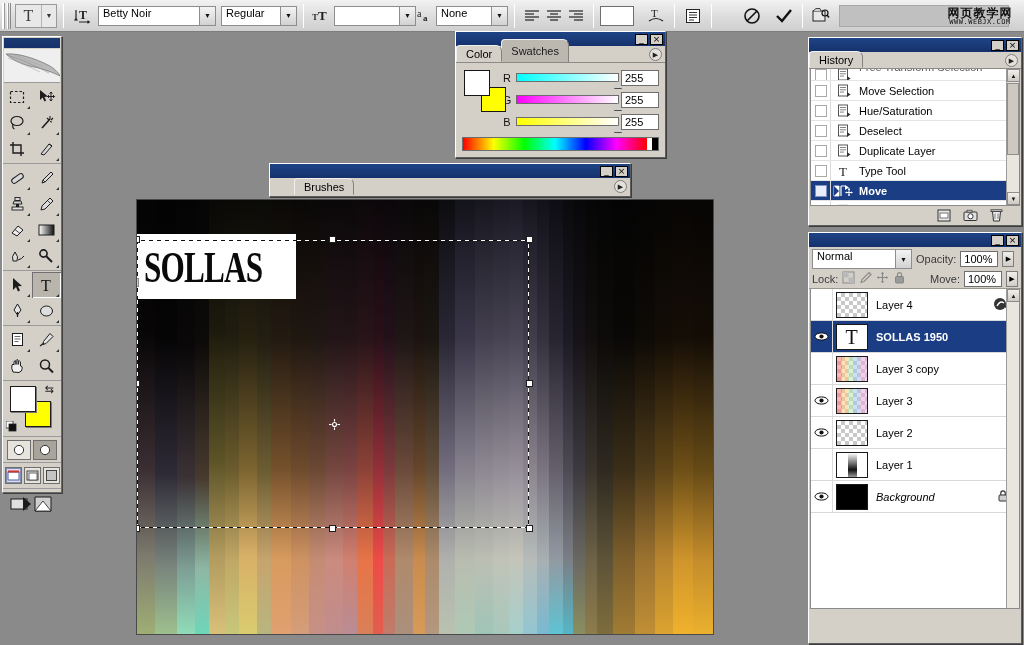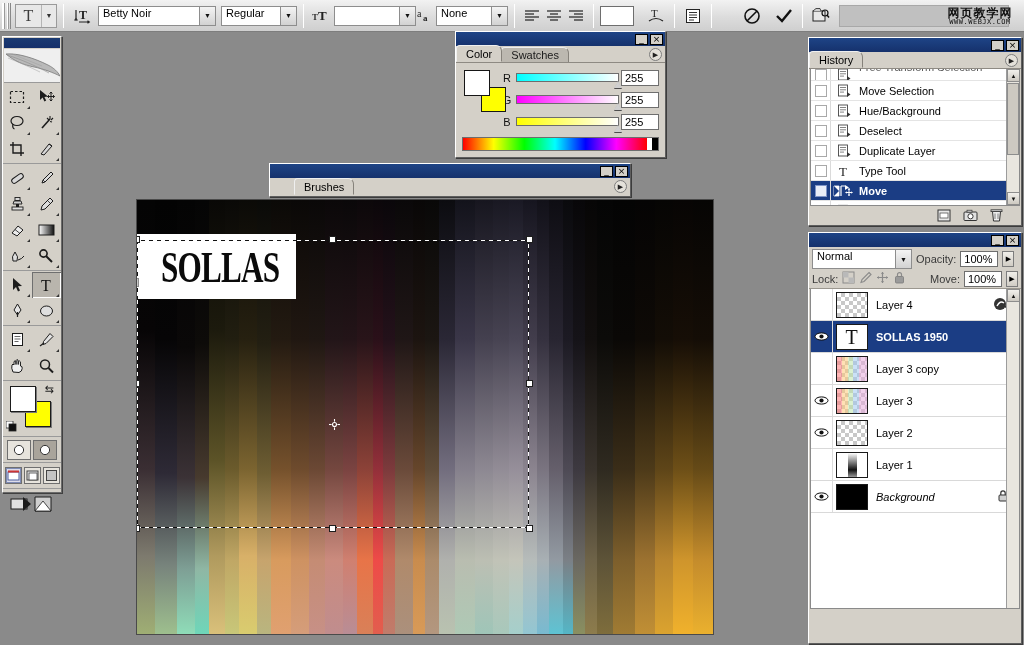--- a/index.html
+++ b/index.html
@@ -105,21 +105,21 @@
     border-bottom-color: #5e5e5e; box-shadow: 1px 1px 0 #3c3c3c; }
   .pal-title { height: 14px; background: linear-gradient(#1e4486,#15316c);
     display: flex; align-items: center; justify-content: flex-end;
     padding-right: 2px; gap: 2px; }
   .pal-btn { width: 13px; height: 11px; background: #d4d0c8;
     border: 1px solid #000; display: flex; align-items: center;
     justify-content: center; font-size: 9px; line-height: 1; color: #000;
     font-family: "DejaVu Sans", sans-serif; }
   .pal-tabs { height: 17px; display: flex; align-items: flex-end;
     background: #d4d0c8; position: relative; border-bottom: 1px solid #8e8a83; }
-  .pal-tab { height: 15px; padding: 0 9px 0 9px; display: flex; align-items: center;
+  .pal-tab { height: 23px; padding: 0 9px 0 9px; display: flex; align-items: center;
     font-size: 11px; color: #1a1a1a; background: #bcb8b0;
     border-top: 1px solid #efefef; border-left: 1px solid #efefef;
     border-right: 1px solid #86827b; margin-right: -1px;
     border-radius: 4px 6px 0 0; }
   .pal-tab.active { background: #d4d0c8; height: 17px; color: #000;
     border-bottom: 1px solid #d4d0c8; z-index: 2; }
   .pal-menu-btn { position: absolute; right: 3px; top: 2px; width: 13px; height: 13px;
     border-radius: 50%; border: 1px solid #7d7d7d; background: #e4e1da;
     display: flex; align-items: center; justify-content: center;
     font-size: 7px; color: #222; }
@@ -219,21 +219,21 @@
     background: #e9e6df; border-left: 1px solid #9c9c9c; }
 
   
   #doc-window { position: absolute; left: 136px; top: 199px; width: 578px;
     height: 436px; background: #000; border: 1px solid #4a4a4a; }
   #doc-canvas { position: absolute; inset: 0; overflow: hidden; }
   #gradient-layer { position: absolute; inset: 0; }
   .band { position: absolute; top: 0; bottom: 0; }
   #text-box { position: absolute; left: 0; top: 34px; width: 159px; height: 65px;
     background: #fff; display: flex; align-items: center; overflow: hidden; }
-  #text-art { display: flex; align-items: center; padding-left: 24px;
+  #text-art { display: flex; align-items: center; padding-left: 7px;
     font-family: "Liberation Serif", serif; color: #0a0a0a; gap: 44px; }
   #text-main { font-size: 40px; font-weight: bold; letter-spacing: -1px;
     transform: scaleX(.78) scaleY(1.12); transform-origin: left center; }
   #text-year { font-size: 25px; font-weight: bold; letter-spacing: -1px;
     transform: scaleX(.80) scaleY(1.15); transform-origin: left center;
     margin-left: -18px; }
   #selection-rect { position: absolute; left: 0px; top: 40px; width: 392px;
     height: 288px; pointer-events: none; }
   .marching { position: absolute; background-image:
       repeating-linear-gradient(90deg,#fff 0 4px,#111 4px 8px);
@@ -854,21 +854,21 @@
           <svg width="14" height="14" viewBox="0 0 14 14">
             <rect x="1.5" y="1" width="9" height="11" fill="#fff" stroke="#444" stroke-width=".9"></rect>
             <g stroke="#666" stroke-width=".8">
                 <line x1="3" y1="3.5" x2="9" y2="3.5"></line>
             <line x1="3" y1="5.8" x2="9" y2="5.8"></line>
                 <line x1="3" y1="8.1" x2="7" y2="8.1"></line>
               </g>
             <path d="M10 8 L13.5 10.5 L10 13 Z" fill="#333"></path>
             </svg>
         </div>
-        <div class="hist-label">Hue/Background</div>
+        <div class="hist-label">Hue/Saturation</div>
       </div>
 
       <div class="hist-row">
         <div class="hist-cb">
             <div class="box"></div>
           </div>
         <div class="hist-ico">
           <svg width="14" height="14" viewBox="0 0 14 14">
             <rect x="1.5" y="1" width="9" height="11" fill="#fff" stroke="#444" stroke-width=".9"></rect>
             <g stroke="#666" stroke-width=".8">

